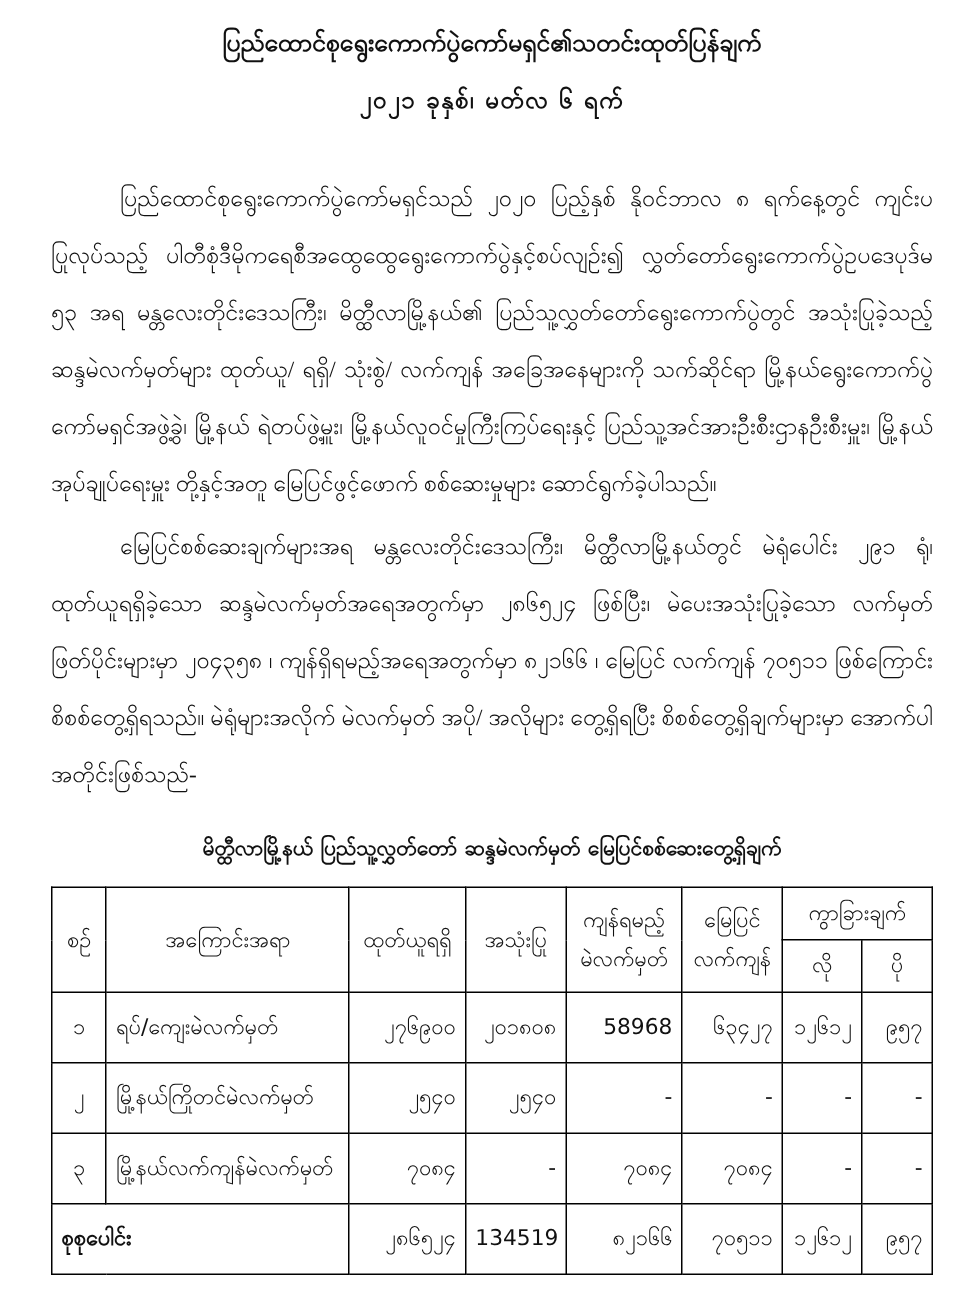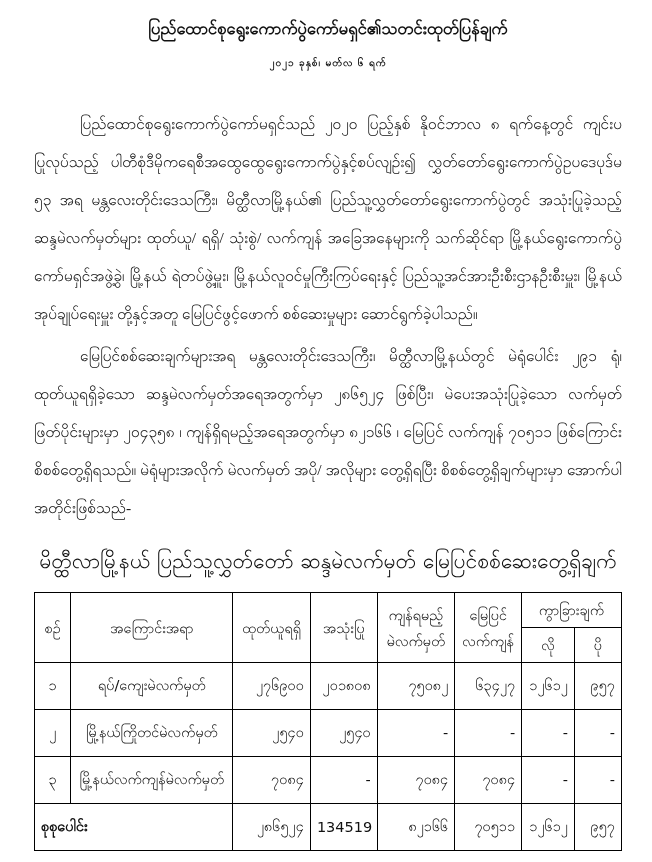--- a/index.html
+++ b/index.html
@@ -23,39 +23,39 @@
   .doc-title {
     text-align: center;
     font-weight: 700;
     font-size: 16.5px;
     line-height: 1.6;
     margin: 4px 0 0 0;
   }
   .doc-date {
     text-align: center;
     font-weight: 700;
-    font-size: 10px;
+    font-size: 16px;
     margin: 14px 0 0 0;
     letter-spacing: 1px;
   }
   .body-text {
     margin: 34px 0 0 0;
     font-size: 15.5px;
     line-height: 2.45;
     text-align: justify;
     text-indent: 46px;
     font-family: Liberation Serif, serif;
   }
   .body-text.second {
     margin-top: 4px;
   }
   .table-title {
     text-align: center;
-    font-weight: 400;
-    font-size: 21px;
+    font-weight: 700;
+    font-size: 14px;
     margin: 20px 0 14px 0;
   }
   table.ballot-table {
     width: 100%;
     border-collapse: collapse;
     table-layout: fixed;
     font-size: 14.5px;
   }
   .ballot-table th, .ballot-table td {
     border: 1.5px solid #000000;
@@ -73,21 +73,21 @@
   }
   .col-no    { width: 6.2%;  }
   .col-subj  { width: 27.6%; }
   .col-issue { width: 13.2%; }
   .col-used  { width: 11.4%; }
   .col-rem   { width: 13.2%; }
   .col-grnd  { width: 11.4%; }
   .col-lo    { width: 9.0%;  }
   .col-po    { width: 8.0%;  }
   .cell-no   { text-align: center; }
-  .cell-subj { text-align: center; }
+  .cell-subj { text-align: left; }
   .cell-num  { text-align: right; padding-right: 9px; }
   .total-label {
     text-align: left;
     font-weight: 700;
   }
 </style>
 </head>
 <body>
 
 <div class="page">
@@ -127,21 +127,21 @@
         <th>လို</th>
         <th>ပို</th>
       </tr>
     </thead>
     <tbody>
       <tr>
         <td class="cell-no">၁</td>
         <td class="cell-subj">ရပ်/ကျေးမဲလက်မှတ်</td>
         <td class="cell-num">၂၇၆၉၀၀</td>
         <td class="cell-num">၂၀၁၈၀၈</td>
-        <td class="cell-num">၇၅၀၈၂</td>
+        <td class="cell-num">58968</td>
         <td class="cell-num">၆၃၄၂၇</td>
         <td class="cell-num">၁၂၆၁၂</td>
         <td class="cell-num">၉၅၇</td>
       </tr>
       <tr>
         <td class="cell-no">၂</td>
         <td class="cell-subj">မြို့နယ်ကြိုတင်မဲလက်မှတ်</td>
         <td class="cell-num">၂၅၄၀</td>
         <td class="cell-num">၂၅၄၀</td>
         <td class="cell-num">-</td>

